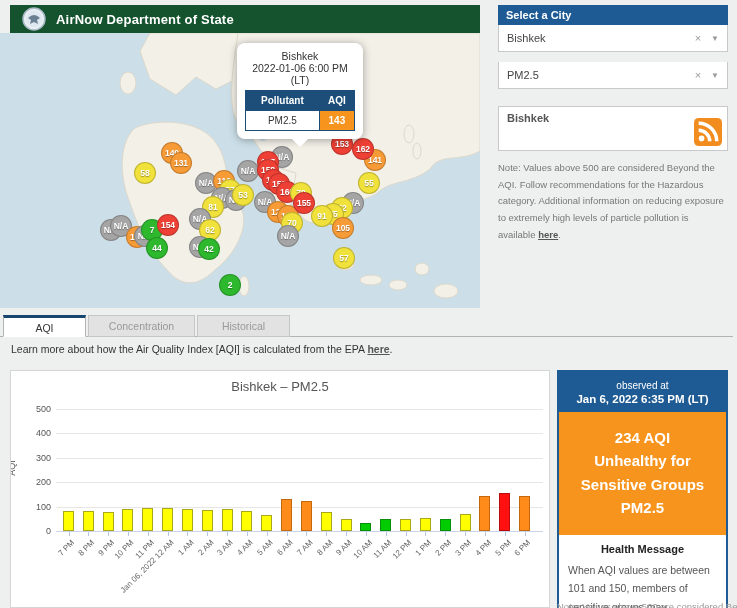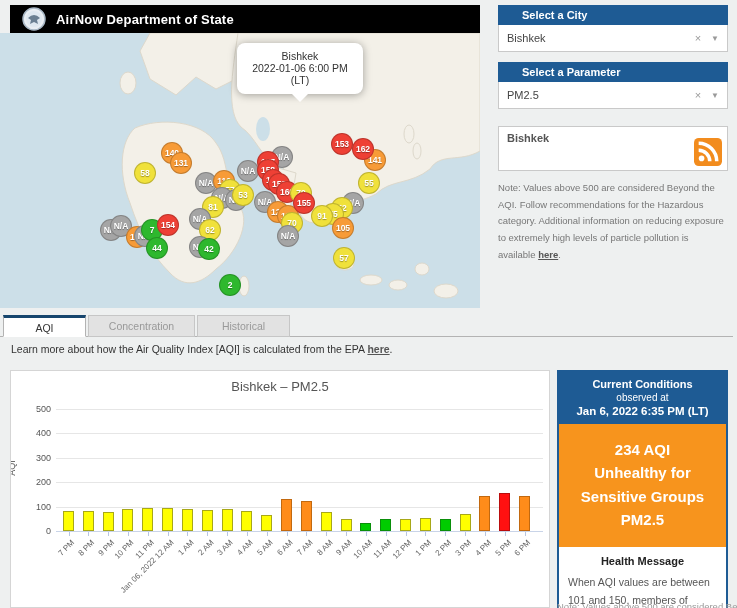--- a/index.html
+++ b/index.html
@@ -13,40 +13,40 @@
             display:flex; align-items:center; justify-content:center;
             font-size:8.5px; font-weight:bold; color:#fff;
             text-shadow:0 1px 1px rgba(0,0,0,.35); border:1px solid rgba(0,0,0,.2); z-index:5; }
   .m-gray   { background:#a5a5a5; }
   .m-yellow { background:#f0e13b; color:#fff; }
   .m-green  { background:#2eb82e; }
   .m-orange { background:#f79b37; }
   .m-red    { background:#ee4035; }
 
   
-  .appbar { position:absolute; left:10px; top:5px; width:470px; height:28px; background:#000000;
+  .appbar { position:absolute; left:10px; top:5px; width:470px; height:28px; background:#14532d;
             display:flex; align-items:center; z-index:20; }
   .appbar .seal { margin-left:12px; }
   .appbar .title { color:#fff; font-size:13px; font-weight:bold; margin-left:10px; letter-spacing:.2px; }
 
   
   .tooltip { position:absolute; left:237px; top:10px; width:126px; background:#fff; border-radius:8px;
              box-shadow:0 1px 8px rgba(0,0,0,.35); z-index:50; padding:7px 8px 8px; text-align:center; }
   .tooltip:after { content:""; position:absolute; left:50%; bottom:-8px; margin-left:-8px;
                    border-left:8px solid transparent; border-right:8px solid transparent; border-top:8px solid #fff; }
   .tooltip .tt-city { font-size:10.5px; color:#333; }
   .tooltip .tt-dt   { font-size:10.5px; color:#333; }
   .tooltip table { width:100%; border-collapse:collapse; margin-top:4px; }
   .tooltip th { background:#1d4e79; color:#fff; font-size:10px; padding:4px 2px; border:1px solid #1d4e79; }
   .tooltip td { font-size:10px; padding:4px 2px; border:1px solid #1d4e79; color:#333; background:#fff; }
   .tooltip td.aqi-cell { background:#f7941d; color:#fff; font-weight:bold; }
 
   
   .sidebar { position:absolute; left:498px; top:5px; width:230px; }
-  .sb-header { background:#1e5b94; color:#fff; font-size:11px; font-weight:bold; padding:4px 24px; height:20px; }
+  .sb-header { background:#1e5b94; color:#fff; font-size:11px; font-weight:bold; padding:4px 8px; height:20px; }
   .sb-select { background:#fff; border:1px solid #c9c9c9; border-top:none; height:27px;
                display:flex; align-items:center; font-size:11px; color:#444; padding:0 8px; }
   .sb-select .val { flex:1; }
   .sb-select .x { color:#9a9a9a; font-size:11px; margin-right:10px; cursor:pointer; }
   .sb-select .caret { color:#9a9a9a; font-size:8px; }
   .sb-gap { height:10px; }
   .rss-box { background:#fff; border:1px solid #c9c9c9; height:45px; margin-top:17px; position:relative;
              font-size:11px; font-weight:bold; color:#555; padding:5px 8px; }
   .rss-icon { position:absolute; right:5px; bottom:4px; }
   .sb-note { font-size:9.5px; color:#777; line-height:1.75; margin-top:9px; }
@@ -162,41 +162,52 @@
       <div class="marker m-yellow" style="left: 322px; top: 170px;">75</div>
       <div class="marker m-yellow" style="left: 311px; top: 172px;">91</div>
       <div class="marker m-orange" style="left: 332px; top: 184px;">105</div>
       <div class="marker m-yellow" style="left: 333px; top: 214px;">57</div>
     </div>
 
   <div class="tooltip">
     <div class="tt-city">Bishkek</div>
     <div class="tt-dt">2022-01-06 6:00 PM</div>
     <div class="tt-dt">(LT)</div>
+    <table>
+      <tbody>
+          <tr>
+        <th>Pollutant</th>
+        <th>AQI</th>
+      </tr>
+      <tr>
+        <td>PM2.5</td>
+        <td class="aqi-cell">143</td>
+      </tr>
+    </tbody>
+      </table>
   </div>
 </div>
 
 <div class="appbar">
   <svg class="seal" width="24" height="24" viewBox="0 0 24 24">
     <circle cx="12" cy="12" r="11" fill="#e9eef3" stroke="#a9b8c6" stroke-width="1.5"></circle>
     <circle cx="12" cy="12" r="8" fill="#dfe8f0"></circle>
     <path d="M6,11 Q12,5 18,11 L15,13 L16,17 L12,15 L8,17 L9,13 Z" fill="#6b7f92"></path>
   </svg>
   <span class="title">AirNow Department of State</span>
 </div>
 
 <div class="sidebar">
   <div class="sb-header">Select a City</div>
   <div class="sb-select">
     <span class="val">Bishkek</span>
     <span class="x">×</span>
     <span class="caret">▼</span>
   </div>
   <div class="sb-gap"></div>
-  <div class="sb-header">Select a Parameter</div>
   <div class="sb-select">
     <span class="val">PM2.5</span>
     <span class="x">×</span>
     <span class="caret">▼</span>
   </div>
   <div class="rss-box">
     <span>Bishkek</span>
     <svg class="rss-icon" width="28" height="28" viewBox="0 0 24 24">
       <rect width="24" height="24" rx="4" fill="#f28c1e"></rect>
       <circle cx="6.5" cy="17.5" r="2.4" fill="#fff"></circle>
@@ -306,21 +317,20 @@
       <div class="xtick" style="left: 493.76px;"></div>
       <div class="xlabel" style="right: 42.74px;">5 PM</div>
       <div class="bar b-orange" style="left: 508.09px; top: 125.108px; height: 34.892px;"></div>
       <div class="xtick" style="left: 513.59px;"></div>
       <div class="xlabel" style="right: 22.91px;">6 PM</div>
     </div>
 </div>
 
 <div class="cond">
   <div class="cond-head">
-    <div class="t1">Current Conditions</div>
     <div class="t2">observed at</div>
     <div class="t3">Jan 6, 2022 6:35 PM (LT)</div>
   </div>
   <div class="cond-orange">
     <div>234 AQI</div>
     <div>Unhealthy for Sensitive Groups</div>
     <div>PM2.5</div>
   </div>
   <div class="cond-health">
     <div class="ht">Health Message</div>

